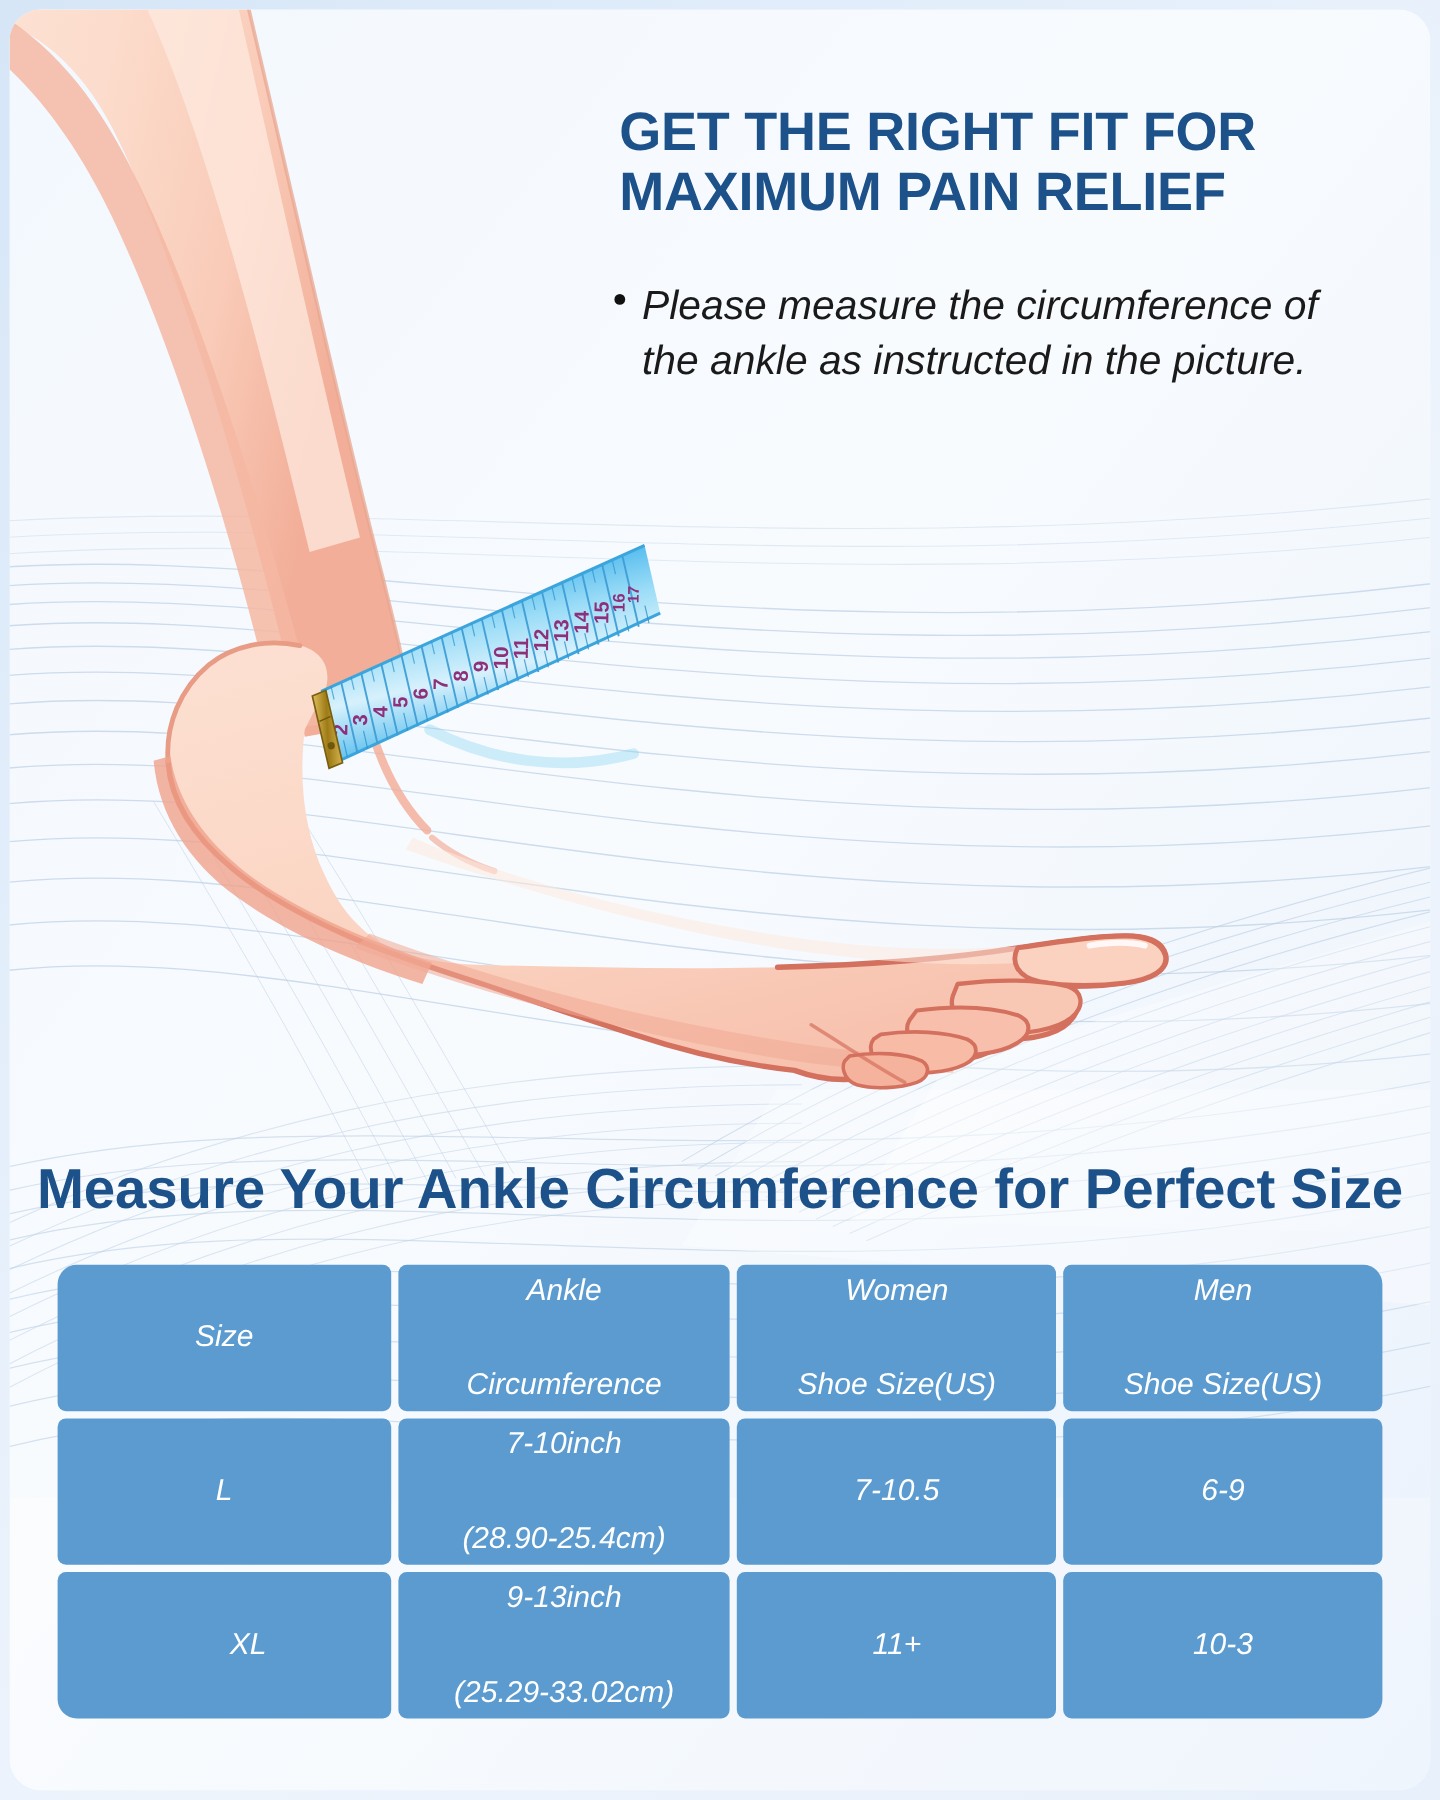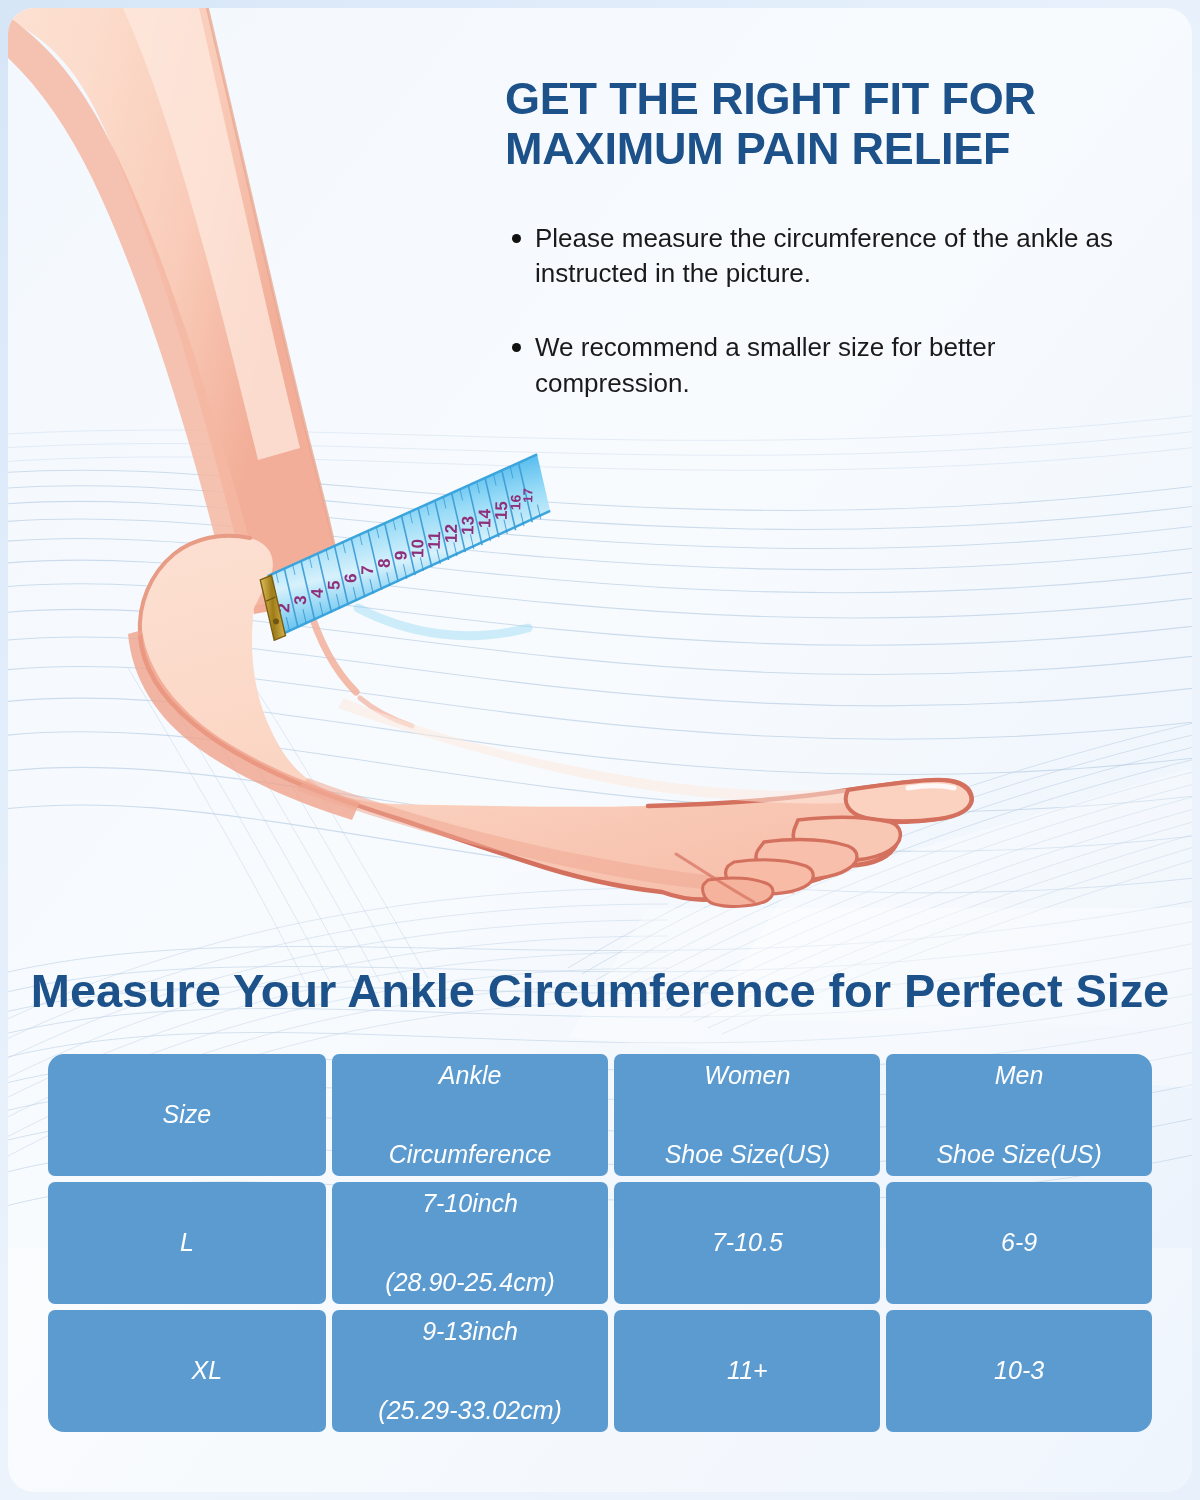--- a/index.html
+++ b/index.html
@@ -31,36 +31,37 @@
     position: absolute;
     left: 497px; top: 66px; width: 660px;
     z-index: 5;
   }
   .headline {
     font-size: 45px;
     line-height: 1.12;
     font-weight: bold;
     color: #1c5189;
     letter-spacing: -0.2px;
-    margin: 0;
+    margin: 11px;
     white-space: pre-line;
   }
   .bullets {
     margin: 0; padding: 0;
     list-style: none;
     margin-top: 46px;
   }
   .bullets li {
     position: relative;
     padding-left: 30px;
-    font-size: 26px;
+    font-size: 34px;
     line-height: 1.37;
     color: #1a1a1a;
     margin-bottom: 38px;
     max-width: 580px;
+    font-style: italic;
   }
   .bullets li .dot {
     position: absolute;
     left: 7px; top: 13px;
     width: 9px; height: 9px;
     border-radius: 50%;
     background: #111;
   }
 
   
@@ -423,24 +424,20 @@
     </svg>
 
     <div class="head-wrap">
       <h1 class="headline">GET THE RIGHT FIT FOR
 MAXIMUM PAIN RELIEF</h1>
       <ul class="bullets">
         <li>
           <span class="dot"></span>
           <span>Please measure the circumference of the ankle as instructed in the picture.</span>
         </li>
-        <li>
-          <span class="dot"></span>
-          <span>We recommend a smaller size for better compression.</span>
-        </li>
       </ul>
     </div>
 
     <div id="section-heading">Measure Your Ankle Circumference for Perfect Size</div>
 
     <table id="size-table">
       <tbody>
         <tr class="header-row">
           <td class="c-size">
             <span>Size</span>

